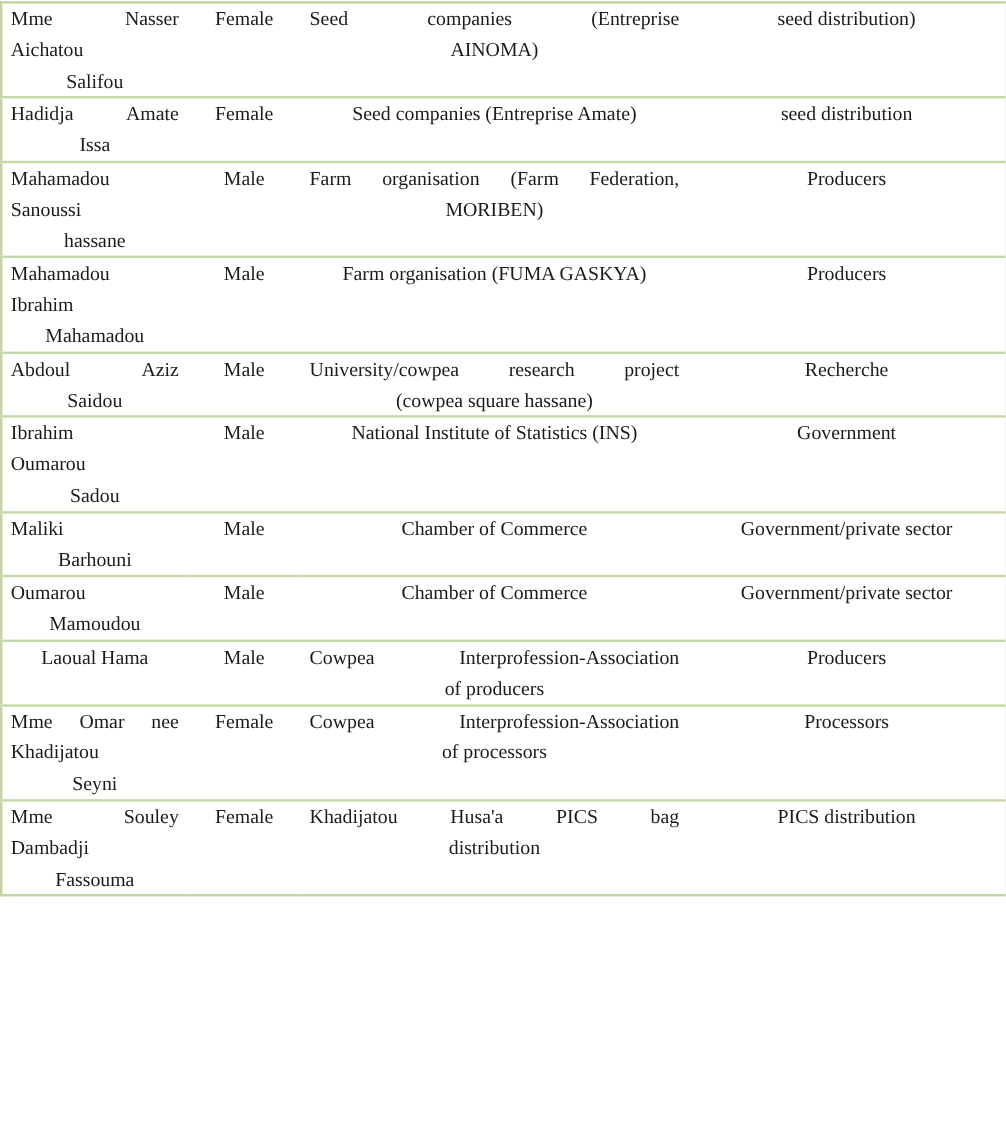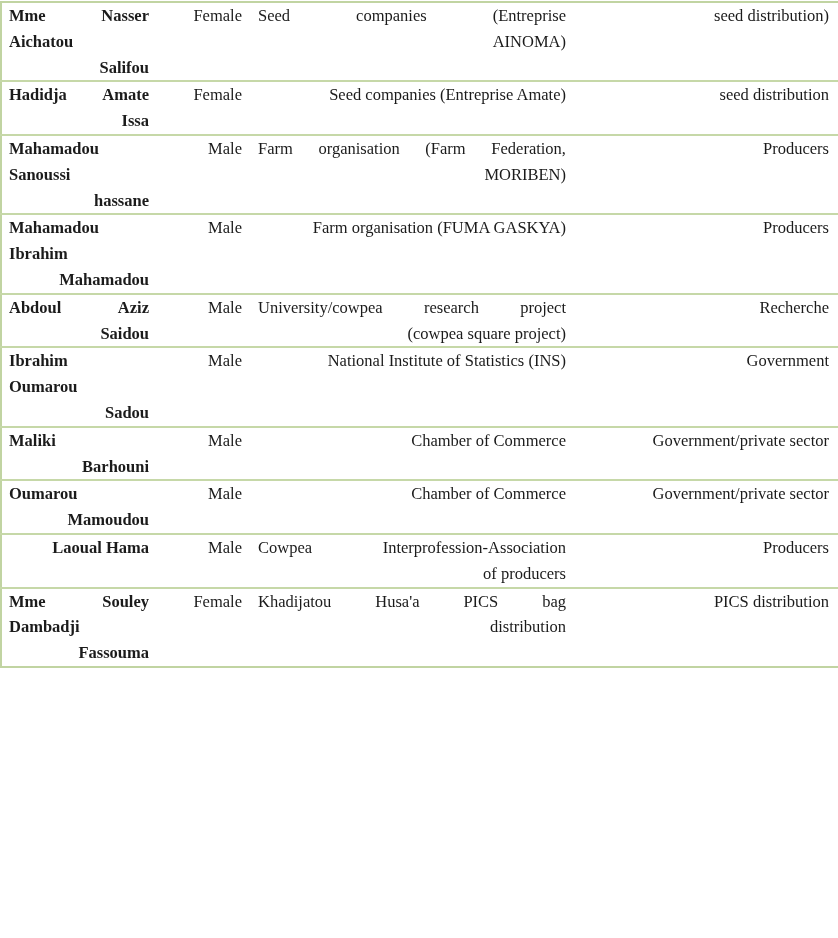--- a/index.html
+++ b/index.html
@@ -32,28 +32,28 @@
   table.stakeholders tr:last-child {
     border-bottom: none;
   }
   table.stakeholders td {
     vertical-align: top;
     padding: 0 9px 0 7px;
     font-size: 16.5px;
     line-height: 25.8px;
     overflow: hidden;
   }
-  td.name-cell { font-weight: bold; margin-top: 16px; }
+  td.name-cell { font-weight: normal; margin-top: 16px; }
   
   .jl {
     text-align: justify;
     text-align-last: justify;
   }
   .ll {
-    text-align: right;
+    text-align: center;
   }
 </style>
 </head>
 <body>
 
 <div class="page">
   <table class="stakeholders">
     <colgroup>
       <col class="c-name">
       <col class="c-gender">
@@ -129,21 +129,21 @@
         <tr>
           <td class="name-cell">
             <div class="jl">Abdoul Aziz</div>
             <div class="ll">Saidou</div>
           </td>
           <td class="gender-cell">
             <div class="ll">Male</div>
           </td>
           <td class="organization-cell">
             <div class="jl">University/cowpea research project</div>
-            <div class="ll">(cowpea square project)</div>
+            <div class="ll">(cowpea square hassane)</div>
           </td>
           <td class="category-cell">
             <div class="ll">Recherche</div>
           </td>
         </tr>
         <tr>
           <td class="name-cell">
             <div class="jl">Ibrahim</div>
             <div class="jl">Oumarou</div>
             <div class="ll">Sadou</div>
@@ -194,20 +194,37 @@
           </td>
           <td class="gender-cell">
             <div class="ll">Male</div>
           </td>
           <td class="organization-cell">
             <div class="jl">Cowpea Interprofession-Association</div>
             <div class="ll">of producers</div>
           </td>
           <td class="category-cell">
             <div class="ll">Producers</div>
+          </td>
+        </tr>
+        <tr>
+          <td class="name-cell">
+            <div class="jl">Mme Omar nee</div>
+            <div class="jl">Khadijatou</div>
+            <div class="ll">Seyni</div>
+          </td>
+          <td class="gender-cell">
+            <div class="ll">Female</div>
+          </td>
+          <td class="organization-cell">
+            <div class="jl">Cowpea Interprofession-Association</div>
+            <div class="ll">of processors</div>
+          </td>
+          <td class="category-cell">
+            <div class="ll">Processors</div>
           </td>
         </tr>
         <tr>
           <td class="name-cell">
             <div class="jl">Mme Souley</div>
             <div class="jl">Dambadji</div>
             <div class="ll">Fassouma</div>
           </td>
           <td class="gender-cell">
             <div class="ll">Female</div>

